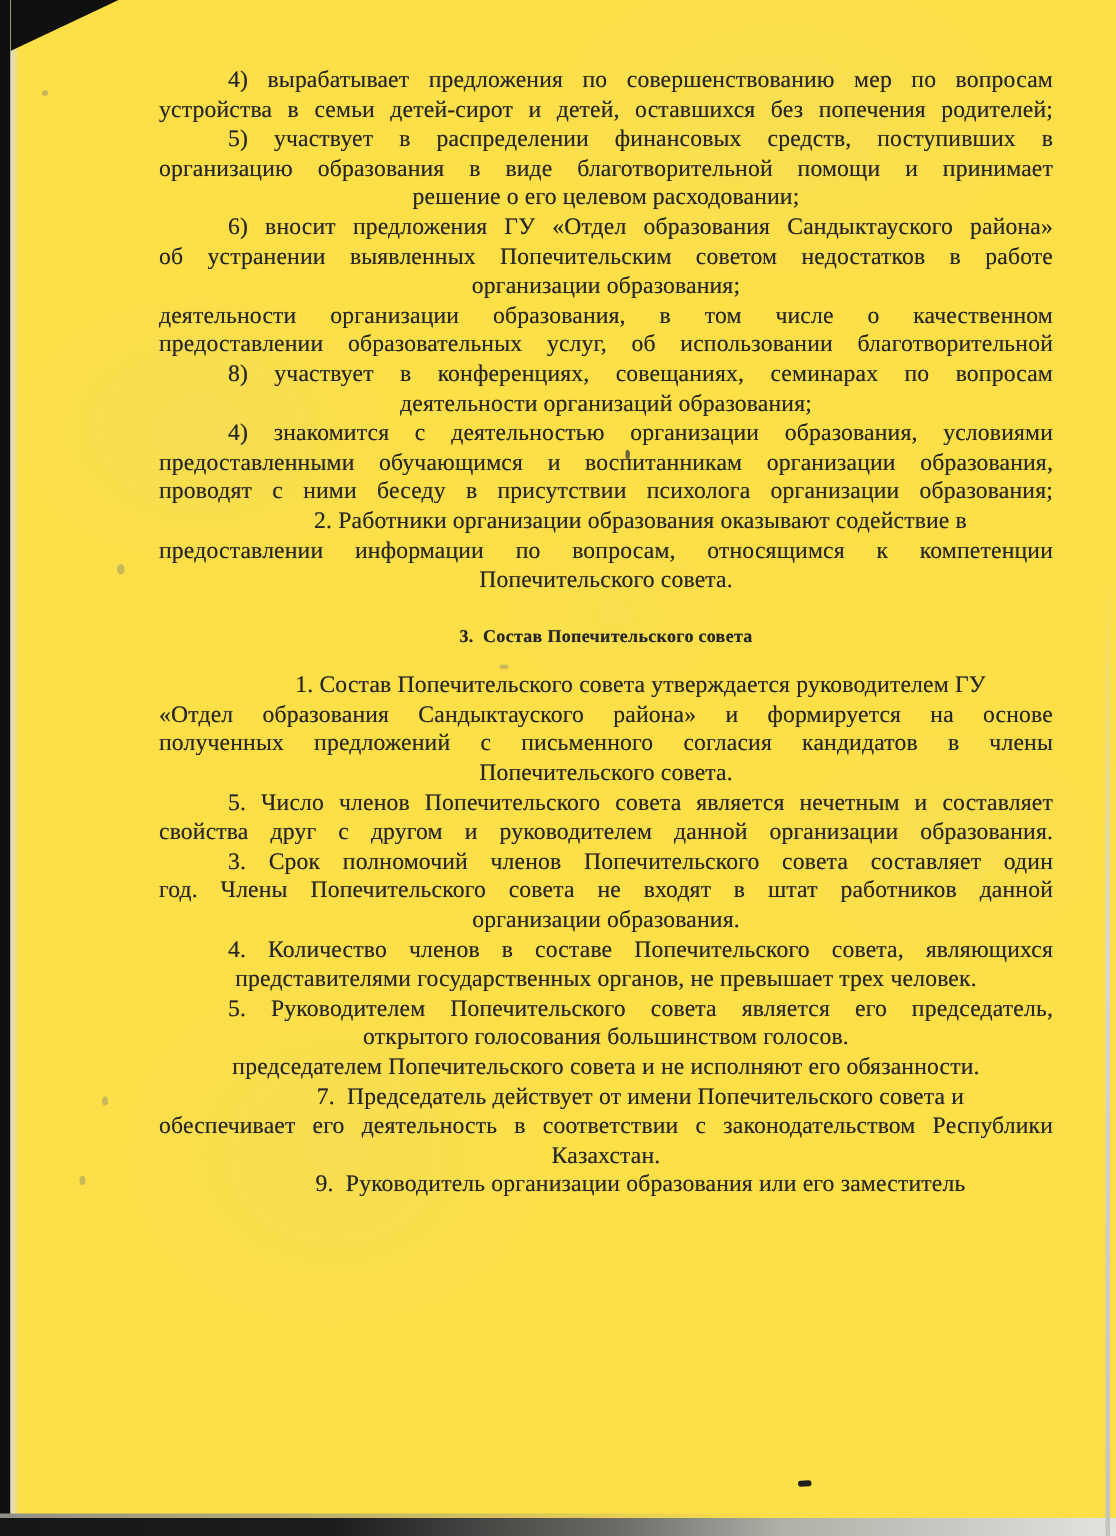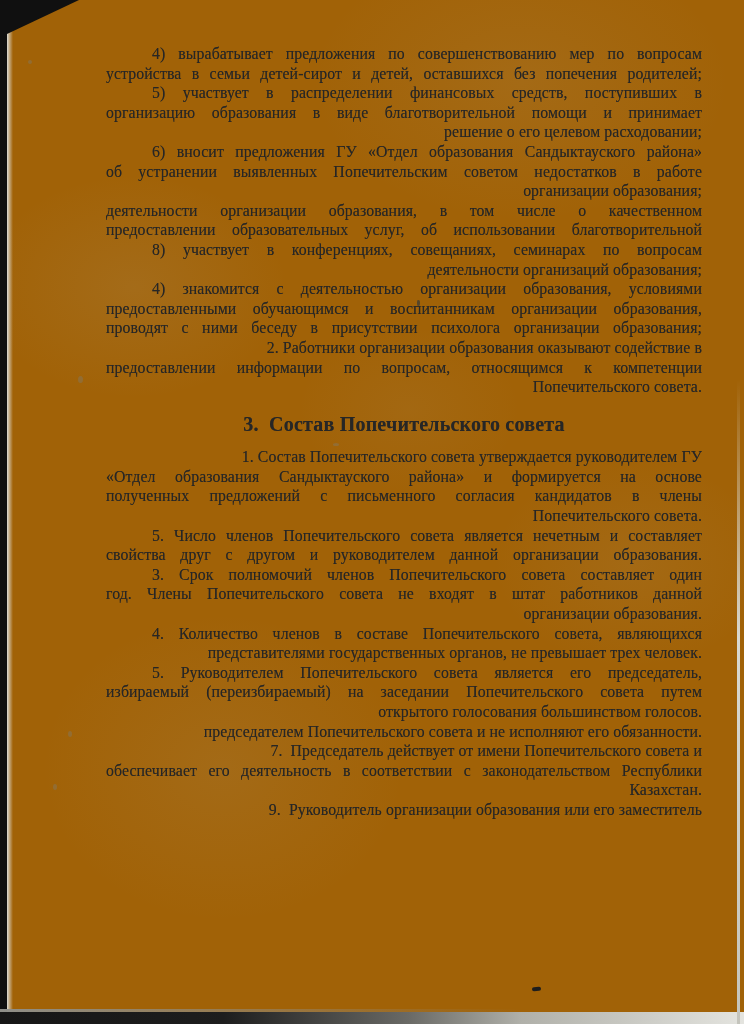--- a/index.html
+++ b/index.html
@@ -4,21 +4,21 @@
 <style>
   html, body {
     margin: 0;
     padding: 0;
     background: #ffffff;
   }
   .scan {
     position: relative;
     width: 744px;
     height: 1024px;
-    background: #a16207;
+    background: #fde047;
     overflow: hidden;
     font-family: "Liberation Serif", "DejaVu Serif", serif;
   }
   
   .scan::before {
     content: "";
     position: absolute;
     inset: 0;
     pointer-events: none;
     background:
@@ -91,31 +91,31 @@
     letter-spacing: 0.1px;
     text-shadow: 0 0 0.5px rgba(40,40,40,0.55);
   }
   .para { margin: 0; }
   .line { margin: 0; }
   .line.just {
     text-align: justify;
     text-align-last: justify;
   }
   .line.plain {
-    text-align: right;
+    text-align: center;
     white-space: pre-wrap;
   }
   .line.ind { padding-left: 46px; }
   .heading {
     font-weight: bold;
     text-align: center;
     white-space: pre-wrap;
     margin-top: 18px;
     margin-bottom: 13px;
-    font-size: 20px;
+    font-size: 12px;
     letter-spacing: 0.2px;
   }
 </style>
 </head>
 <body>
 
 <div class="scan">
   <div class="edge-left"></div>
   <div class="edge-left-shadow"></div>
   <div class="corner-wedge"></div>
@@ -179,21 +179,20 @@
         <div class="line just ind">3. Срок полномочий членов Попечительского совета составляет один</div>
         <div class="line just">год. Члены Попечительского совета не входят в штат работников данной</div>
         <div class="line plain">организации образования.</div>
       </div>
       <div class="para">
         <div class="line just ind">4. Количество членов в составе Попечительского совета, являющихся</div>
         <div class="line plain">представителями государственных органов, не превышает трех человек.</div>
       </div>
       <div class="para">
         <div class="line just ind">5. Руководителем Попечительского совета является его председатель,</div>
-        <div class="line just">избираемый (переизбираемый) на заседании Попечительского совета путем</div>
         <div class="line plain">открытого голосования большинством голосов.</div>
       </div>
       <div class="para">
         <div class="line plain">председателем Попечительского совета и не исполняют его обязанности.</div>
       </div>
       <div class="para">
         <div class="line plain ind">7.  Председатель действует от имени Попечительского совета и</div>
         <div class="line just">обеспечивает его деятельность в соответствии с законодательством Республики</div>
         <div class="line plain">Казахстан.</div>
       </div>

